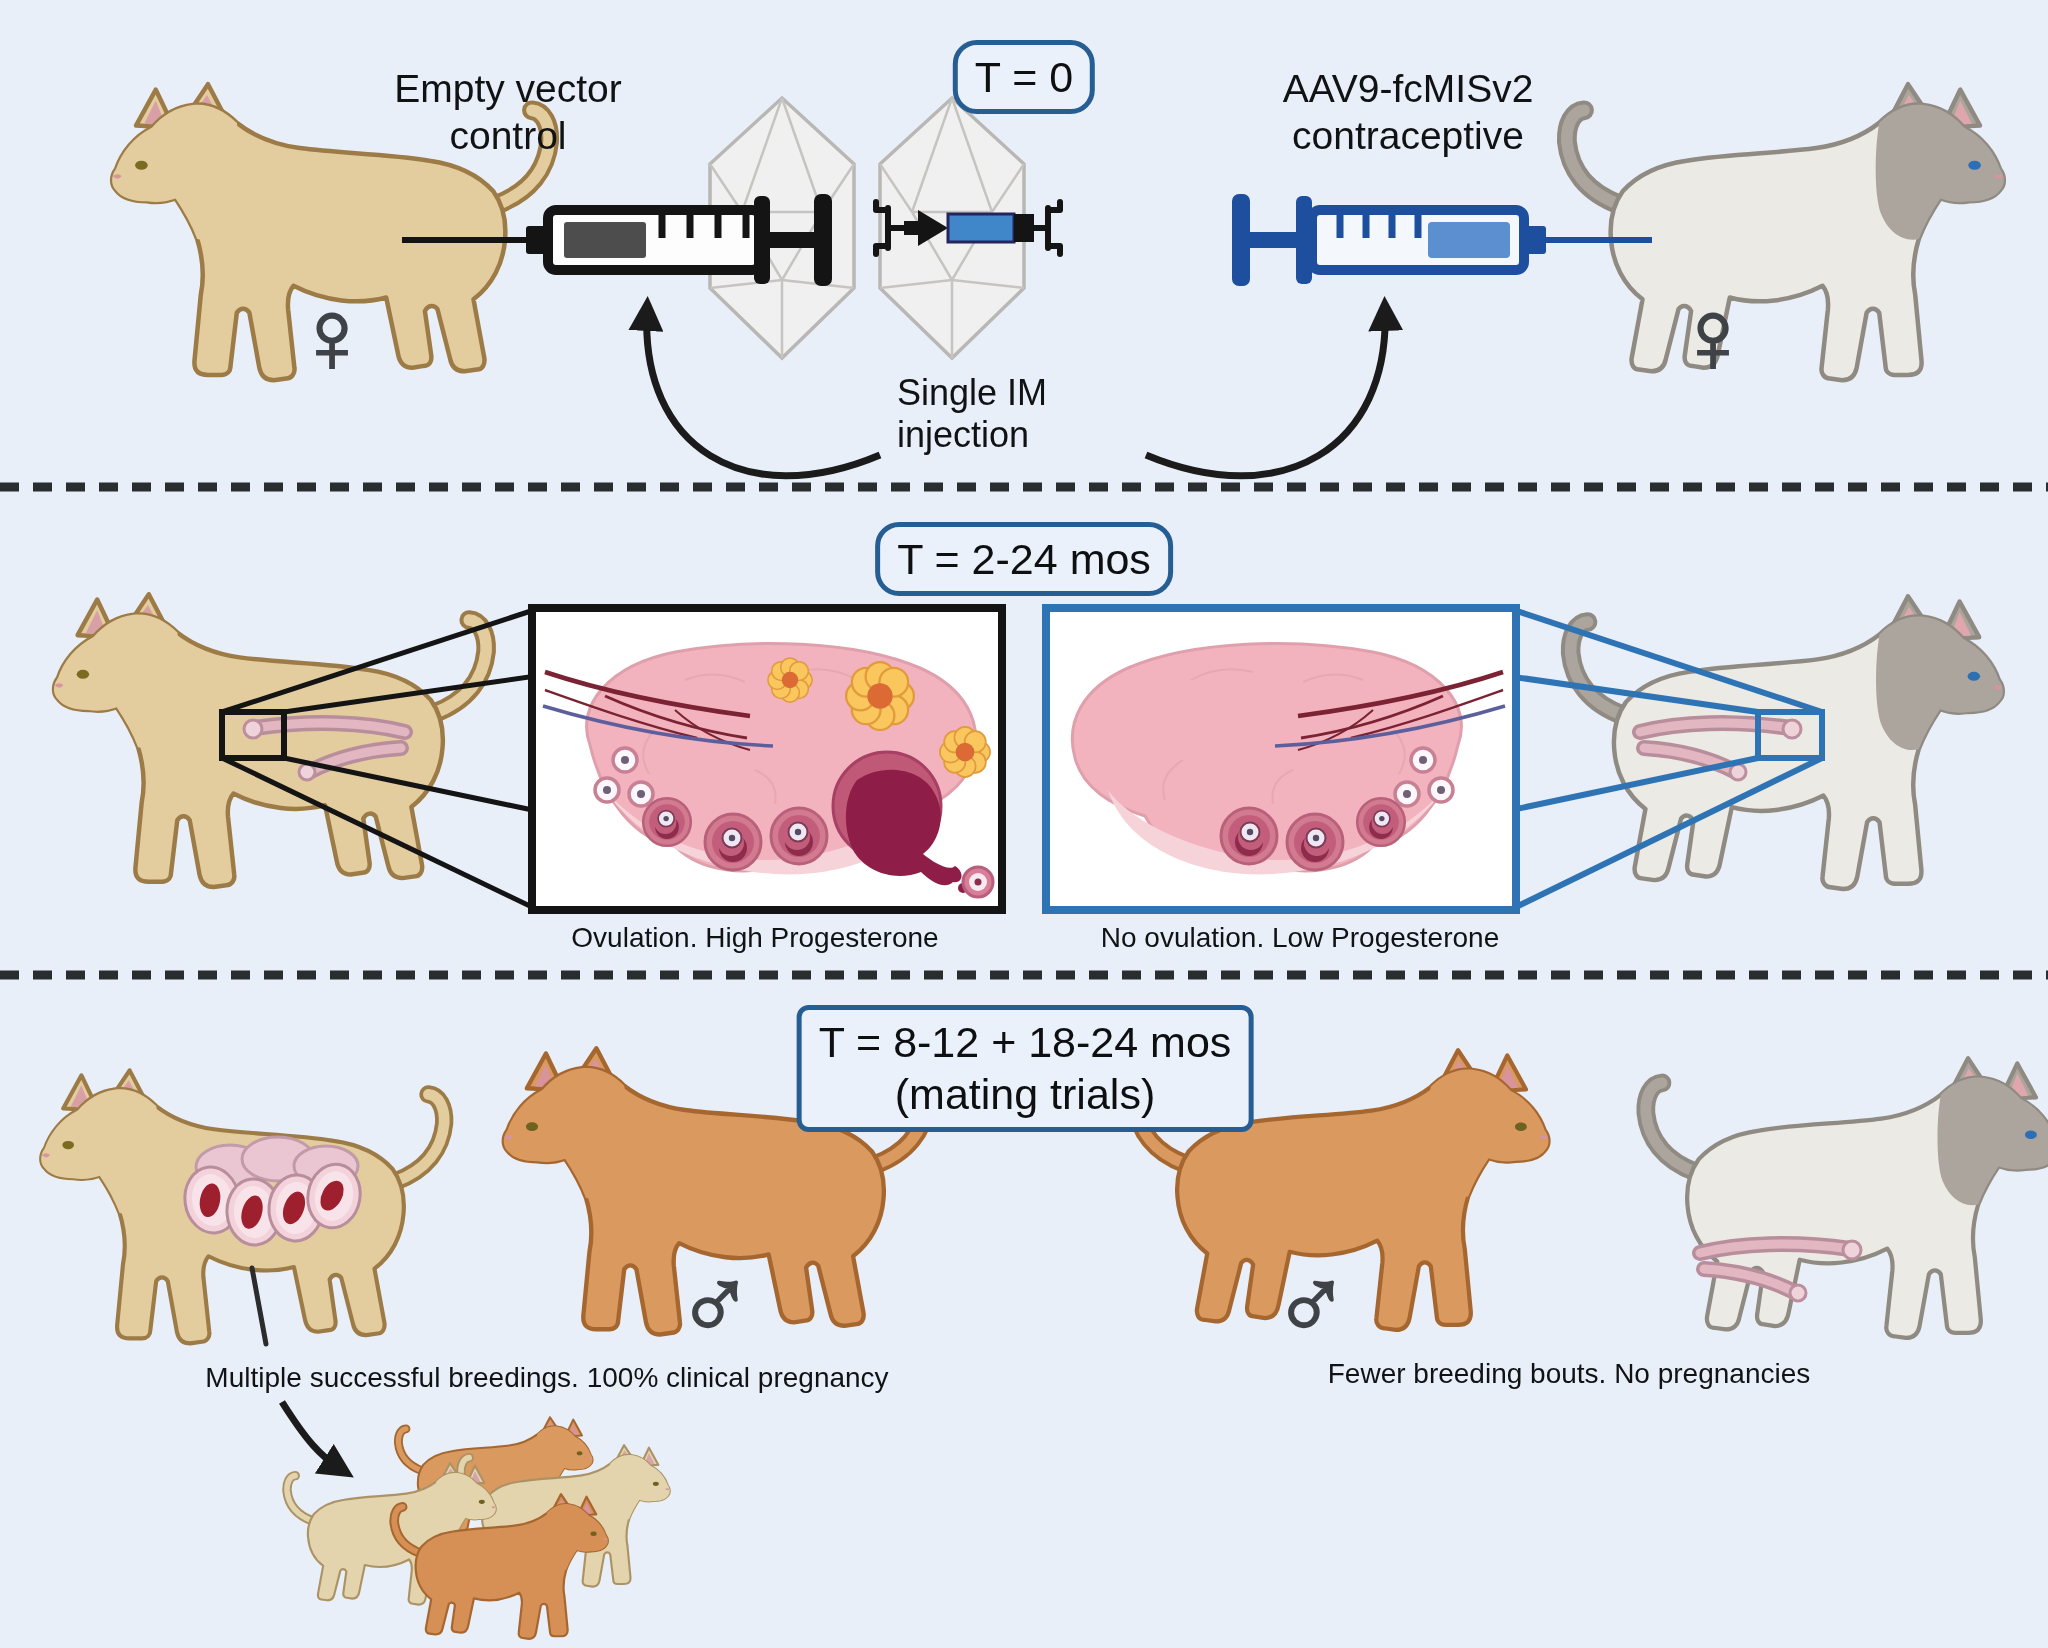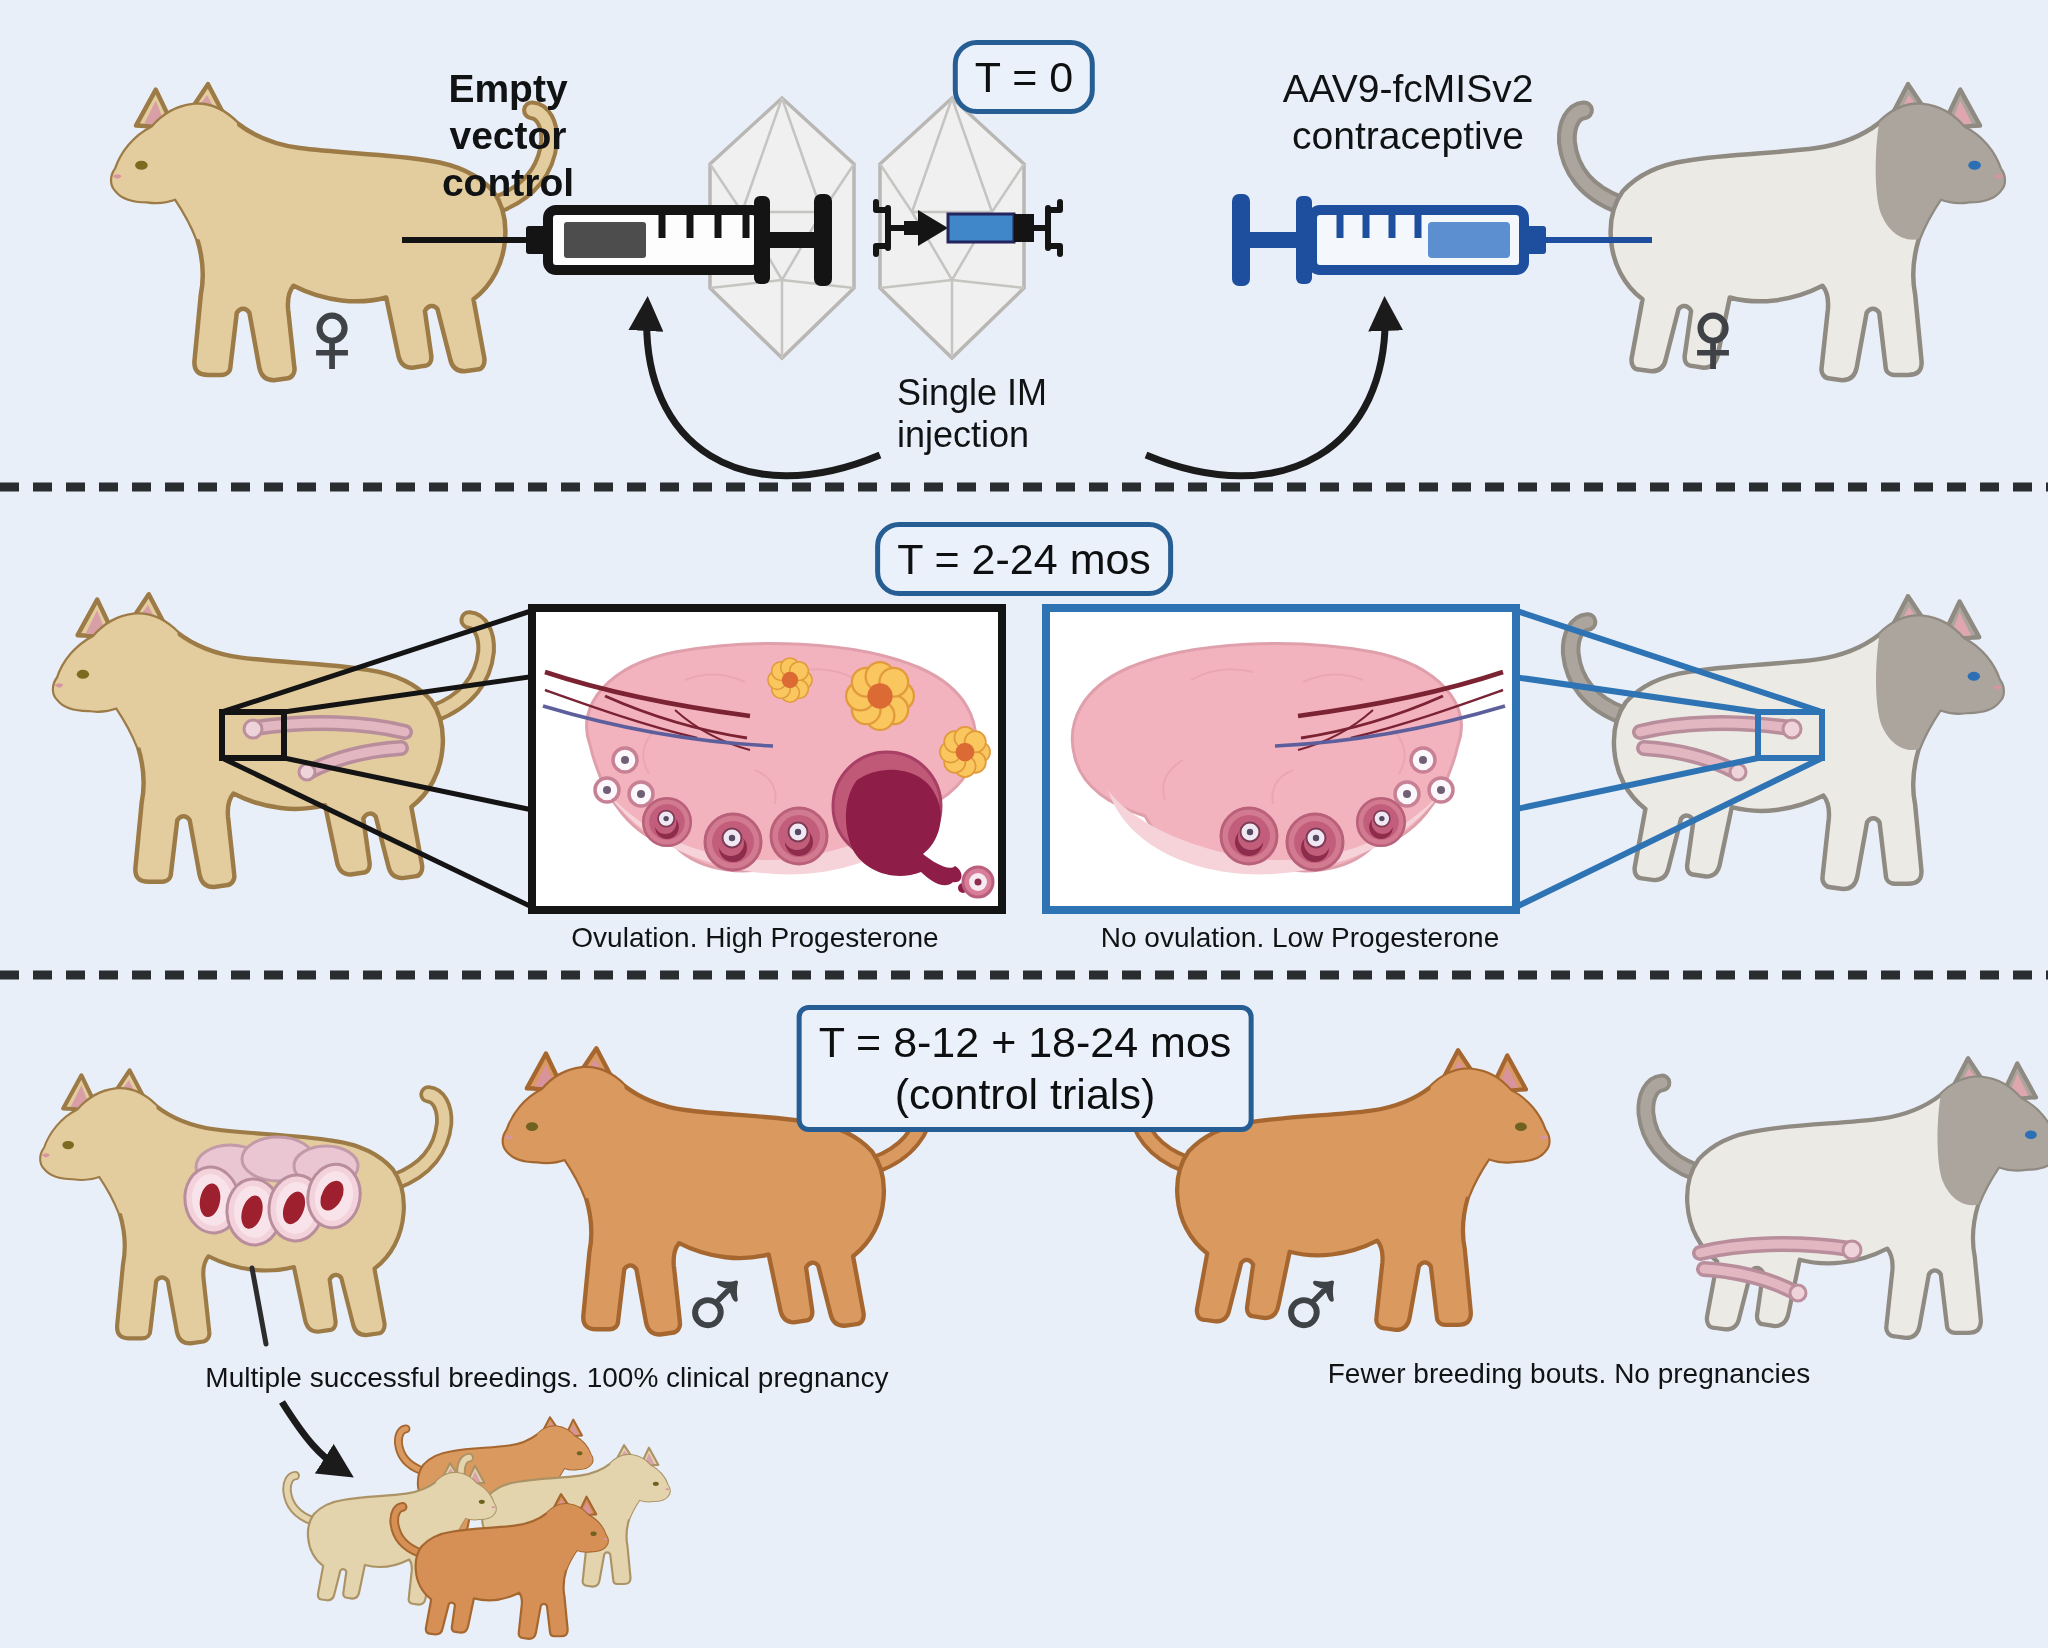--- a/index.html
+++ b/index.html
@@ -316,36 +316,36 @@
   <g style="--fur:#E3D4AE;--line:#AC9365;--ear:#D9A3AB;--eye:#6f6120" transform="translate(278,1464) scale(0.43)">
     <use href="#cat" transform="scale(-1,1) translate(-520,0)"></use>
   </g>
   <g style="--fur:#D68F55;--line:#A5672F;--ear:#D8939B;--eye:#6f6120" transform="translate(385,1495) scale(0.44)">
     <use href="#cat" transform="scale(-1,1) translate(-520,0)"></use>
   </g>
 </svg>
 
 <div class="badge" style="left:1024px;top:40px;">T = 0</div>
 
-<div class="t lbl" style="left:388px;top:66px;width:240px;font-weight:bold;">Empty vector control</div>
+<div class="t lbl" style="left:388px;top:66px;width:240px;">Empty vector control</div>
 <div class="t lbl" style="left:1258px;top:66px;width:300px;">AAV9-fcMISv2 contraceptive</div>
 
 <div class="sex" style="left:332px;top:336px;">♀</div>
 <div class="sex" style="left:1713px;top:336px;">♀</div>
 
 <div class="inj" style="left:1012px;top:372px;width:230px;">Single IM injection</div>
 
 <div class="badge" style="left:1024px;top:522px;">T = 2-24 mos</div>
 
 <div class="cap" style="left:755px;top:922px;">Ovulation. High Progesterone</div>
 <div class="cap" style="left:1300px;top:922px;">No ovulation. Low Progesterone</div>
 
 <div class="badge" style="left:1025px;top:1005px;border-radius:12px;">
   <div>T = 8-12 + 18-24 mos</div>
-  <div>(control trials)</div>
+  <div>(mating trials)</div>
 </div>
 
 <div class="sex" style="left:715px;top:1300px;">♂</div>
 <div class="sex" style="left:1311px;top:1300px;">♂</div>
 
 <div class="cap" style="left:505px;top:1362px;margin-left:42px;">Multiple successful breedings. 100% clinical pregnancy</div>
 <div class="cap" style="left:1545px;top:1358px;margin-left:24px;">Fewer breeding bouts. No pregnancies</div>
 
 </div>
 

